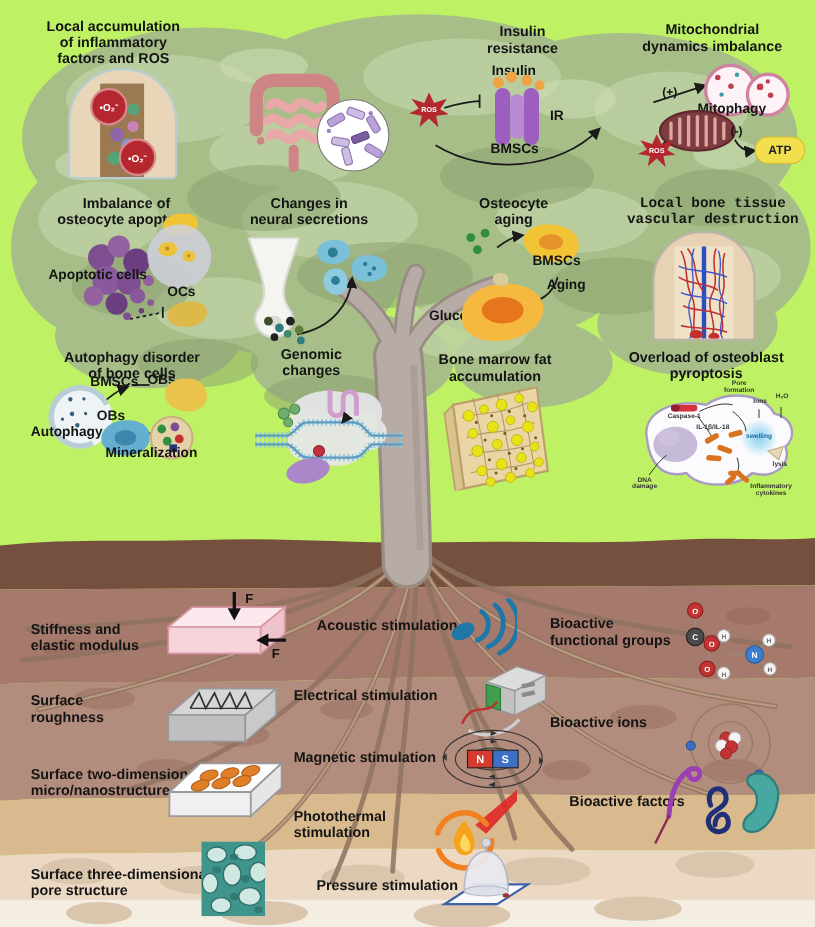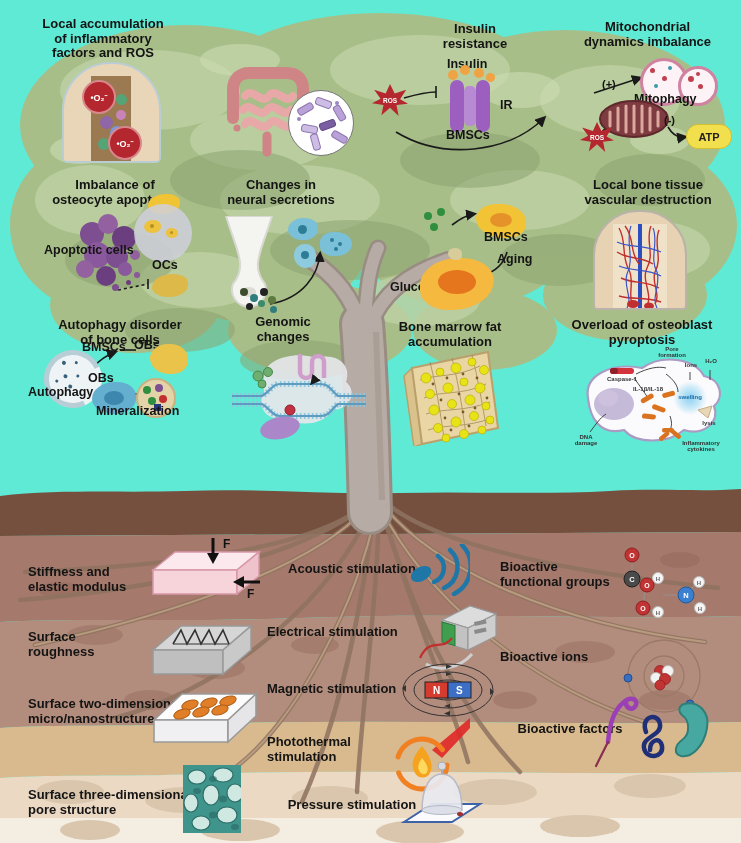--- a/index.html
+++ b/index.html
@@ -1,16 +1,16 @@
 <!DOCTYPE html>
 <html><head>
 <meta charset="utf-8">
 <style>
   html,body{margin:0;padding:0;background:#fff;}
-  #fig{position:relative;width:741px;height:843px;overflow:hidden;background:#5eead4;
+  #fig{position:relative;width:741px;height:843px;overflow:hidden;background:#bef264;
        font-family:"Liberation Sans",sans-serif;}
   .abs{position:absolute;}
   svg.layer{position:absolute;left:0;top:0;}
   .t{position:absolute;font-weight:bold;color:#141414;font-size:13px;line-height:1.13;
      text-align:center;white-space:pre-line;}
   .tl{text-align:left;}
   .s{position:absolute;font-weight:bold;color:#141414;font-size:12.5px;white-space:pre-line;}
   .micro{position:absolute;font-size:6px;font-weight:bold;color:#333;line-height:1.05;
          text-align:center;white-space:pre-line;}
   .c{border-radius:50%;}
@@ -301,37 +301,39 @@
     <span class="abs blob" style="left:2px;top:0;width:30px;height:22px;background:#79c0d8;border-radius:55% 45% 50% 50%;"></span>
     <span class="abs blob" style="left:34px;top:14px;width:32px;height:24px;background:#79c0d8;border-radius:45% 55% 55% 45%;"></span>
     <span class="abs blob" style="left:8px;top:26px;width:22px;height:24px;background:#8fcbde;border-radius:50% 50% 45% 55%;"></span>
     <span class="abs c" style="left:12px;top:7px;width:9px;height:9px;background:#2e7d96;"></span>
     <span class="abs c" style="left:44px;top:20px;width:4px;height:4px;background:#2e7d96;"></span>
     <span class="abs c" style="left:52px;top:24px;width:4px;height:4px;background:#2e7d96;"></span>
     <span class="abs c" style="left:48px;top:29px;width:4px;height:4px;background:#2e7d96;"></span>
     <span class="abs c" style="left:15px;top:33px;width:8px;height:8px;background:#2e7d96;"></span>
   </div>
 
+  <div class="t" style="left:407px;top:178px;width:120px;">Osteocyte
+aging</div>
   <span class="abs c" style="left:424px;top:212px;width:8px;height:8px;background:#2f8f3f;"></span>
   <span class="abs c" style="left:437px;top:208px;width:8px;height:8px;background:#2f8f3f;"></span>
   <span class="abs c" style="left:430px;top:223px;width:8px;height:8px;background:#2f8f3f;"></span>
   <div class="s" style="left:390px;top:232px;margin-top:48px;">Glucocorticoid</div>
   <div class="abs" style="left:476px;top:204px;width:50px;height:36px;">
     <span class="abs blob" style="left:0;top:0;width:50px;height:34px;background:#f2c335;border-radius:45% 55% 40% 60%;"></span>
     <span class="abs blob" style="left:14px;top:9px;width:22px;height:14px;background:#e6922a;border-radius:50%;"></span>
   </div>
   <div class="s" style="left:484px;top:230px;">BMSCs</div>
   <div class="s" style="left:497px;top:252px;">Aging</div>
   <div class="abs" style="left:420px;top:256px;width:76px;height:56px;">
     <span class="abs blob" style="left:0;top:2px;width:74px;height:52px;background:#f4b93e;border-radius:55% 45% 60% 40%;"></span>
     <span class="abs blob" style="left:18px;top:14px;width:38px;height:24px;background:#e5761d;border-radius:50%;"></span>
     <span class="abs blob" style="left:28px;top:-8px;width:14px;height:12px;background:#d8cc9a;border-radius:50% 50% 40% 60%;"></span>
   </div>
 
-  <div class="t" style="left:563px;top:178px;width:170px;">Local bone tissue
+  <div class="t" style="left:563px;top:178px;width:170px;font-family:Liberation Mono, monospace;">Local bone tissue
 vascular destruction</div>
   <div class="abs" style="left:593px;top:210px;width:90px;height:96px;background:#e7d3b4;border:2px solid #b9b3a8;
        border-radius:45px 45px 4px 4px;overflow:hidden;">
     <svg width="90" height="96" viewBox="0 0 90 96" style="position:absolute;left:0;top:0;">
       <rect x="18" y="12" width="54" height="84" fill="#f0e2c8"></rect>
       <path d="M45,12 L45,96" stroke="#2b4fc0" stroke-width="4"></path>
       <g stroke="#c22f2f" stroke-width="1.4" fill="none">
         <path d="M24,16 C32,30 26,44 34,58 C40,70 32,84 38,94"></path>
         <path d="M56,14 C50,28 60,42 52,56 C46,68 58,82 52,94"></path>
         <path d="M30,14 C40,26 34,40 44,52"></path>

